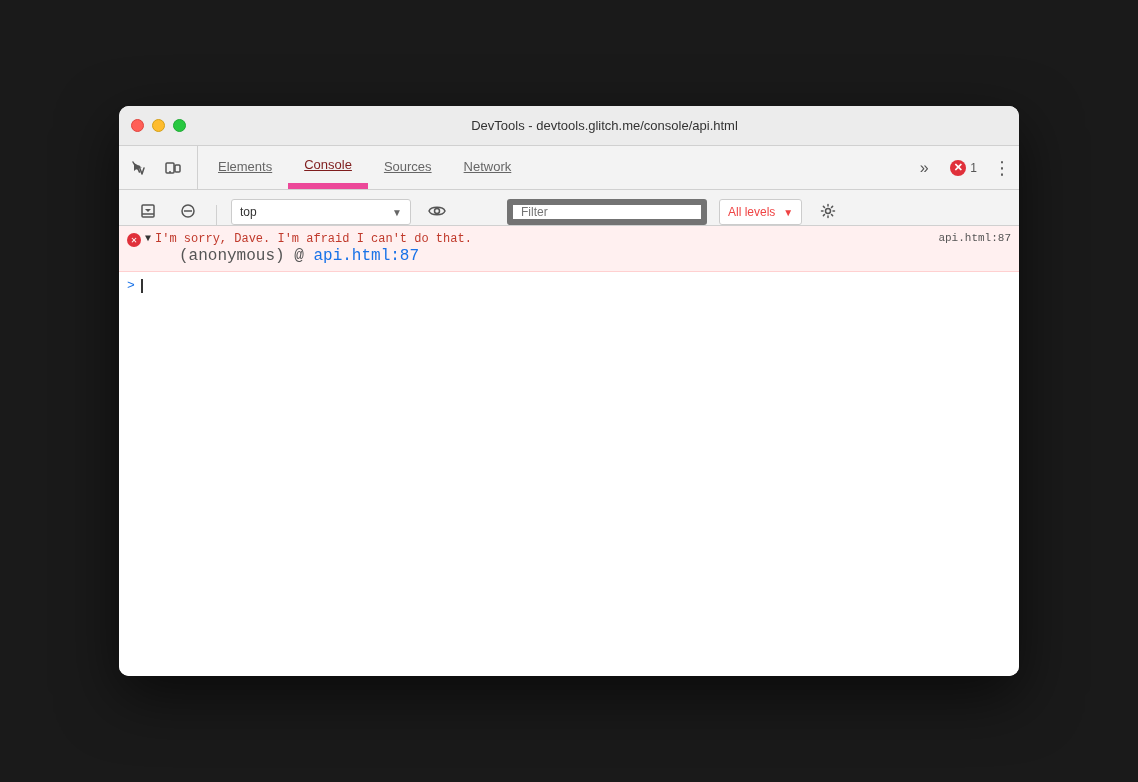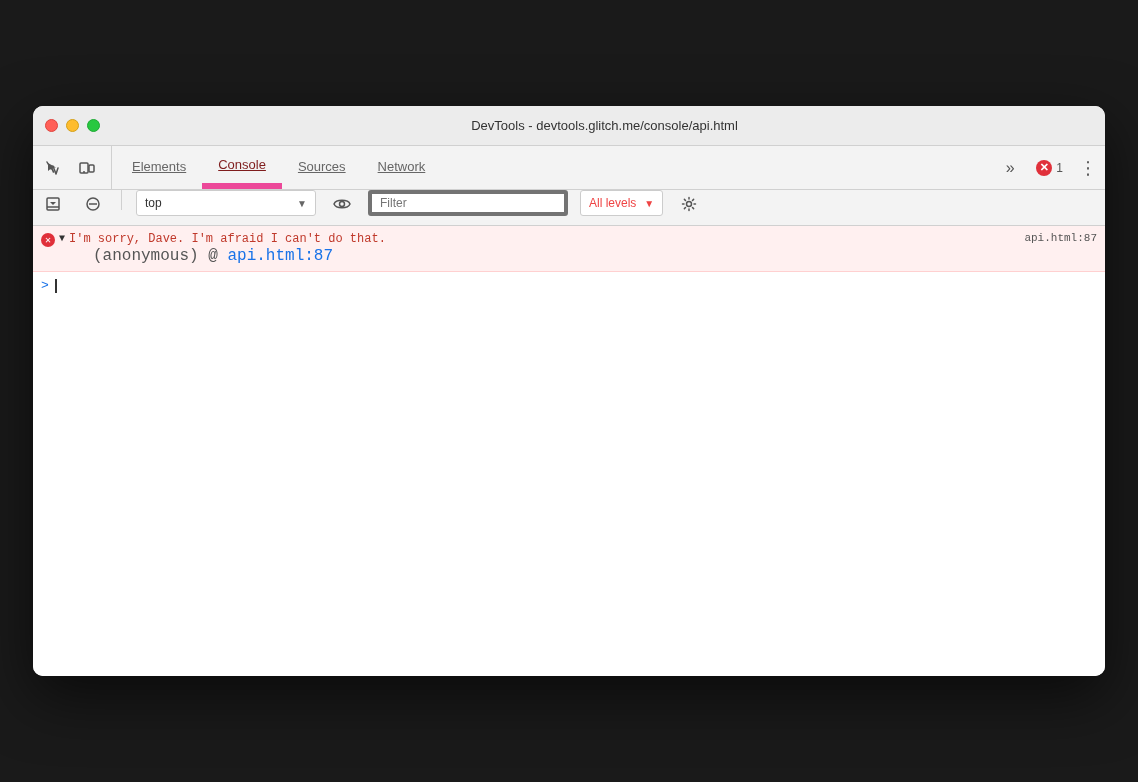--- a/index.html
+++ b/index.html
@@ -11,21 +11,21 @@
     body {
       background: #1a1a1a;
       display: flex;
       justify-content: center;
       align-items: center;
       min-height: 100vh;
       font-family: -apple-system, BlinkMacSystemFont, 'Helvetica Neue', Arial, sans-serif;
     }
 
     .devtools-window {
-      width: 1072px;
+      width: 900px;
       height: 570px;
       background: #ffffff;
       border-radius: 10px;
       overflow: hidden;
       box-shadow: 0 20px 60px rgba(0,0,0,0.6);
       display: flex;
       flex-direction: column;
     }
 
     
@@ -163,22 +163,22 @@
       font-size: 18px;
       letter-spacing: -2px;
     }
 
     
     .console-toolbar {
       background: #f3f3f3;
       border-bottom: 1px solid #d0d0d0;
       height: 36px;
       display: flex;
-      align-items: flex-start;
-      padding: 0 6px;
+      align-items: flex-end;
+      padding: 0 15px;
       gap: 12px;
       flex-shrink: 0;
     }
 
     .console-toolbar-btn {
       width: 28px;
       height: 28px;
       display: flex;
       align-items: center;
       justify-content: center;
@@ -226,27 +226,28 @@
       justify-content: center;
       border: none;
       background: transparent;
       cursor: pointer;
       color: #555;
     }
 
     .filter-input {
       flex: 1;
       height: 26px;
-      border: 4px solid #737373;
+      border: 6px solid #737373;
       border-radius: 3px;
       padding: 0 8px;
       font-size: 12px;
       color: #a21caf;
       background: white;
       max-width: 200px;
+      margin-left: 44px;
     }
 
     .levels-selector {
       display: flex;
       align-items: center;
       gap: 4px;
       padding: 0 8px;
       height: 26px;
       border: 1px solid #ccc;
       border-radius: 3px;

